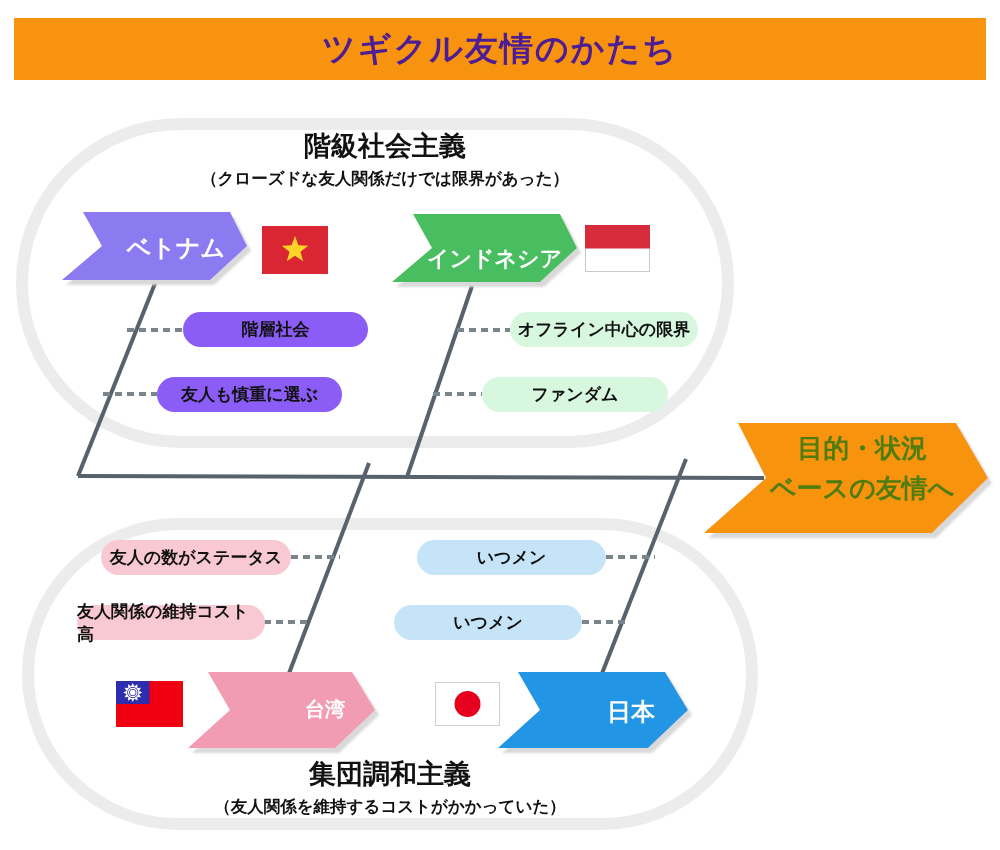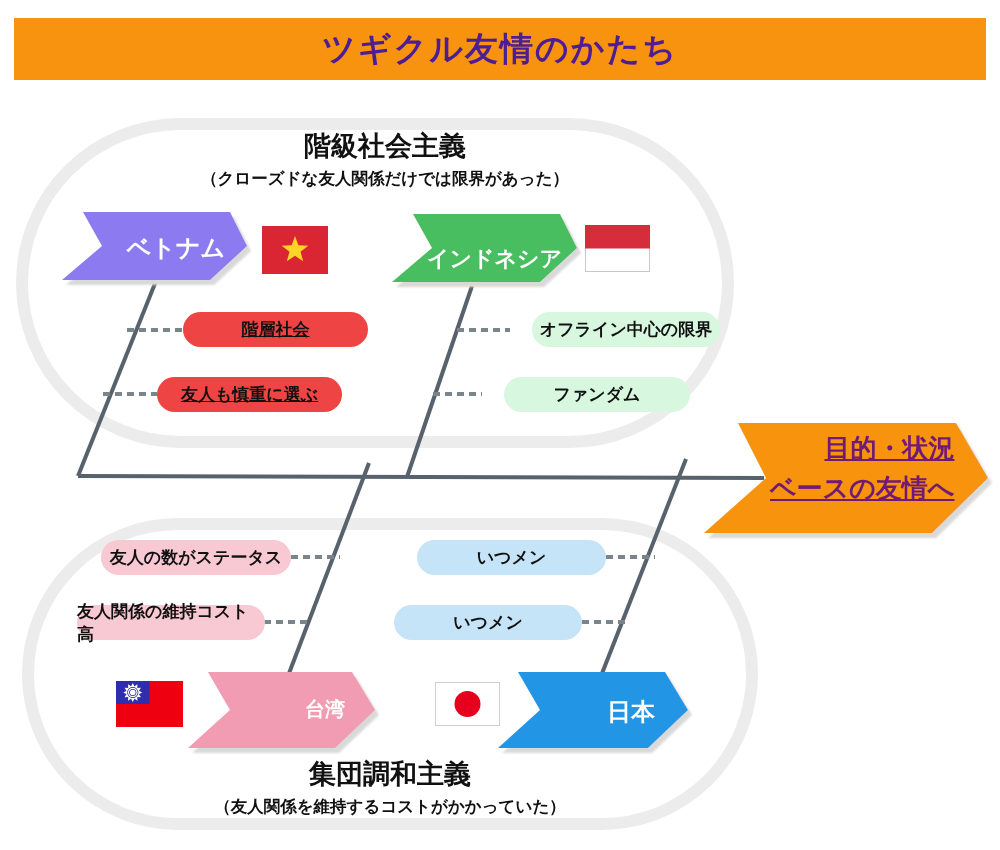--- a/index.html
+++ b/index.html
@@ -19,29 +19,29 @@
   
   .group-title{position:absolute;width:500px;text-align:center;color:#111;}
   .group-title .t{font-size:27px;font-weight:bold;line-height:1.1;}
   .group-title .s{font-size:16.5px;font-weight:bold;margin-top:6px;}
 
   svg.overlay{position:absolute;left:0;top:0;z-index:2;}
 
   
   .pill{position:absolute;height:35px;border-radius:18px;display:flex;align-items:center;
         justify-content:center;font-size:17px;font-weight:bold;color:#111;z-index:3;}
-  .pill.purple{background:#ef4444;text-decoration:underline;}
-  .pill.green{background:#D7F7DF;margin-left:22px;}
+  .pill.purple{background:#8b5cf6;}
+  .pill.green{background:#D7F7DF;}
   .pill.pink{background:#F9C9D3;}
   .pill.blue{background:#C6E4F8;}
 
   
   .arrow-label{position:absolute;color:#fff;font-weight:bold;text-align:right;z-index:4;}
-  .outcome-label{position:absolute;left:770px;top:428px;color:#701a75;font-weight:bold;
-                 font-size:26px;line-height:40px;text-align:right;z-index:4;text-decoration:underline;}
+  .outcome-label{position:absolute;left:770px;top:428px;color:#4d7c0f;font-weight:bold;
+                 font-size:26px;line-height:40px;text-align:center;z-index:4;}
 
   .flag{position:absolute;z-index:4;line-height:0;}
 </style>
 </head>
 <body>
 
 <div id="canvas">
 
   <div class="header">
     <span class="title">ツギクル友情のかたち</span>

